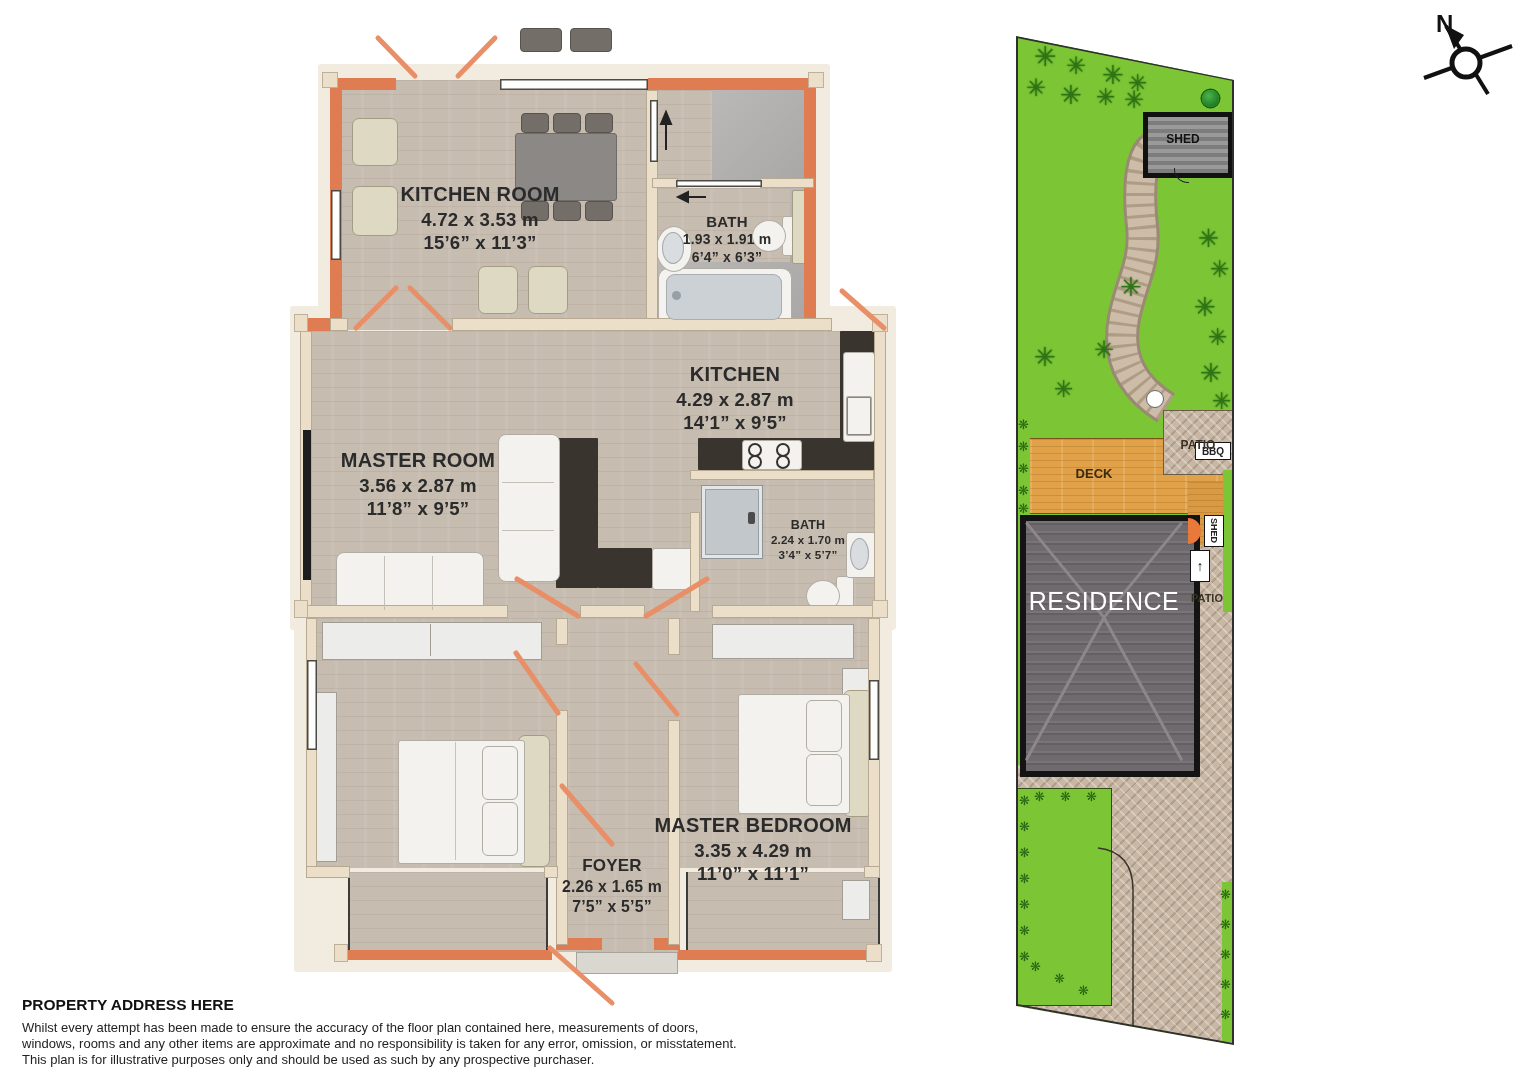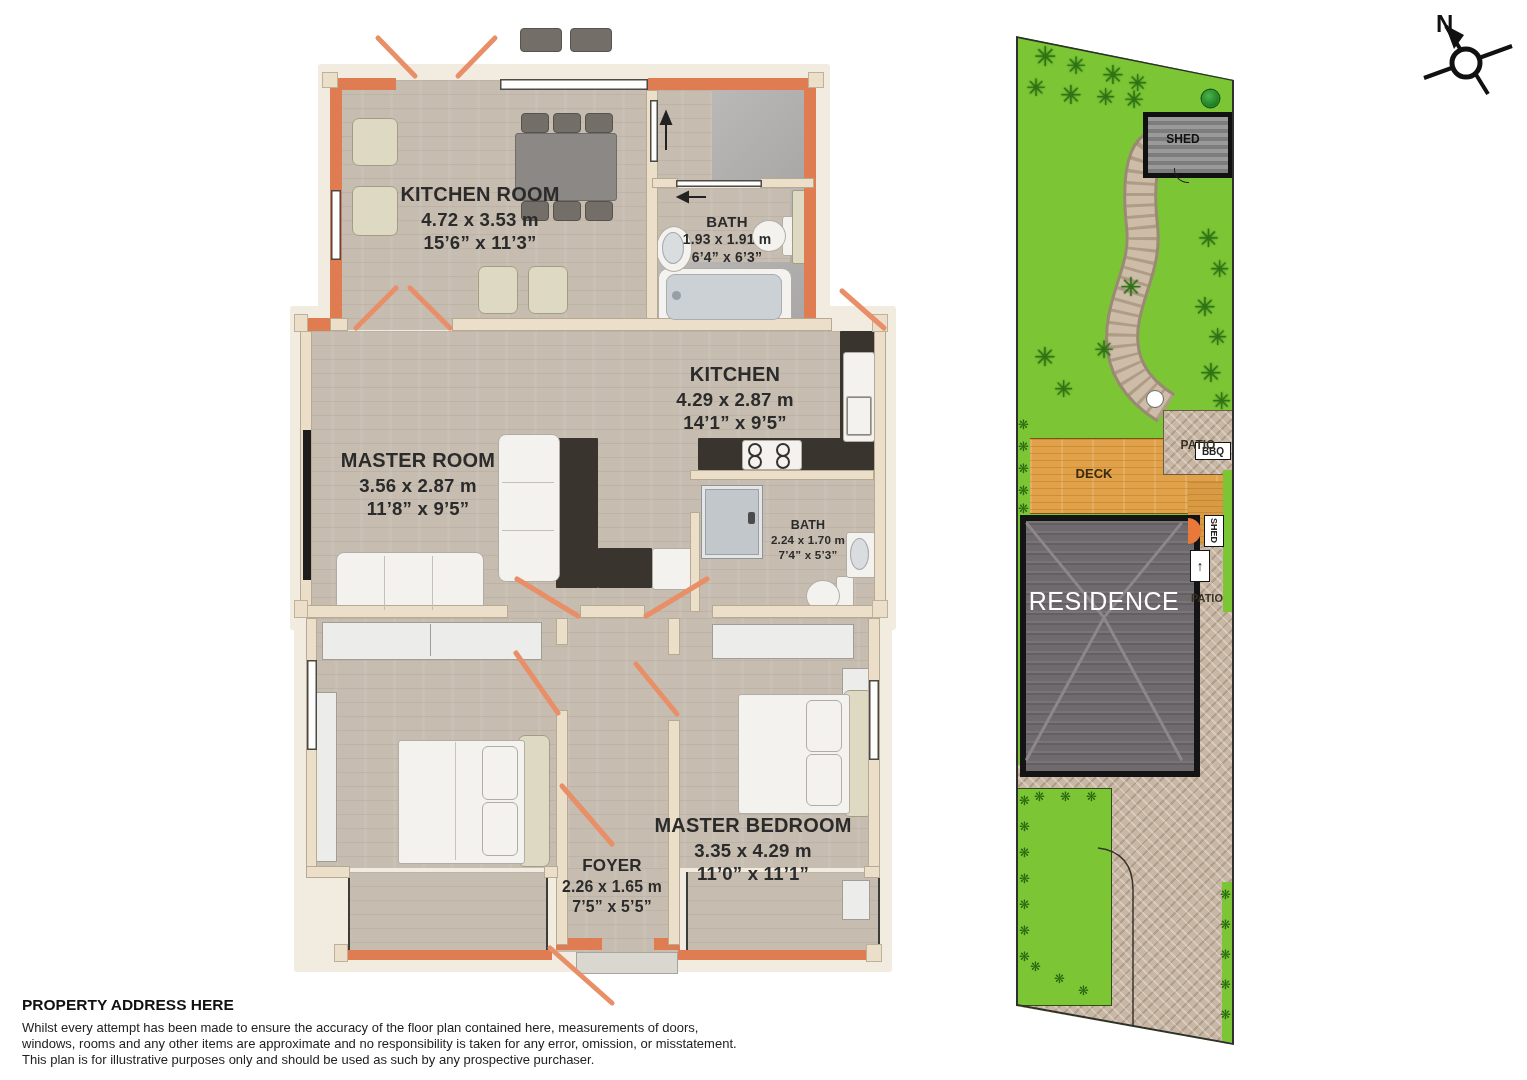--- a/index.html
+++ b/index.html
@@ -213,21 +213,21 @@
       <span class="d">14’1” x 9’5”</span>
     </div>
     <div class="rl" style="left:308px;top:448px;width:220px;font-size:20px;">
       <span class="n">MASTER ROOM</span>
       <span class="d">3.56 x 2.87 m</span>
       <span class="d">11’8” x 9’5”</span>
     </div>
     <div class="rl" style="left:753px;top:517px;width:110px;font-size:12.5px;">
       <span class="n">BATH</span>
       <span class="d">2.24 x 1.70 m</span>
-      <span class="d">7’4” x 5’3”</span>
+      <span class="d">3’4” x 5’7”</span>
     </div>
     <div class="rl" style="left:638px;top:813px;width:230px;font-size:20px;">
       <span class="n">MASTER BEDROOM</span>
       <span class="d">3.35 x 4.29 m</span>
       <span class="d">11’0” x 11’1”</span>
     </div>
     <div class="rl" style="left:552px;top:855px;width:120px;font-size:17px;">
       <span class="n">FOYER</span>
       <span class="d">2.26 x 1.65 m</span>
       <span class="d">7’5” x 5’5”</span>

